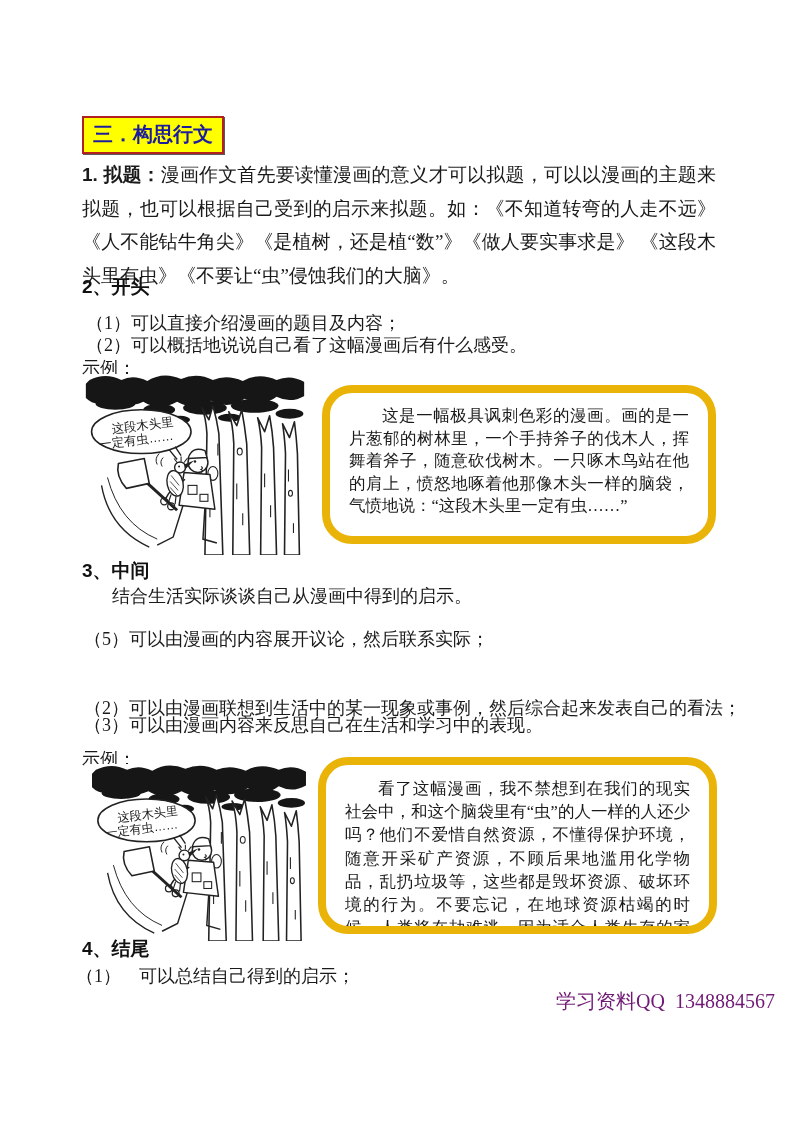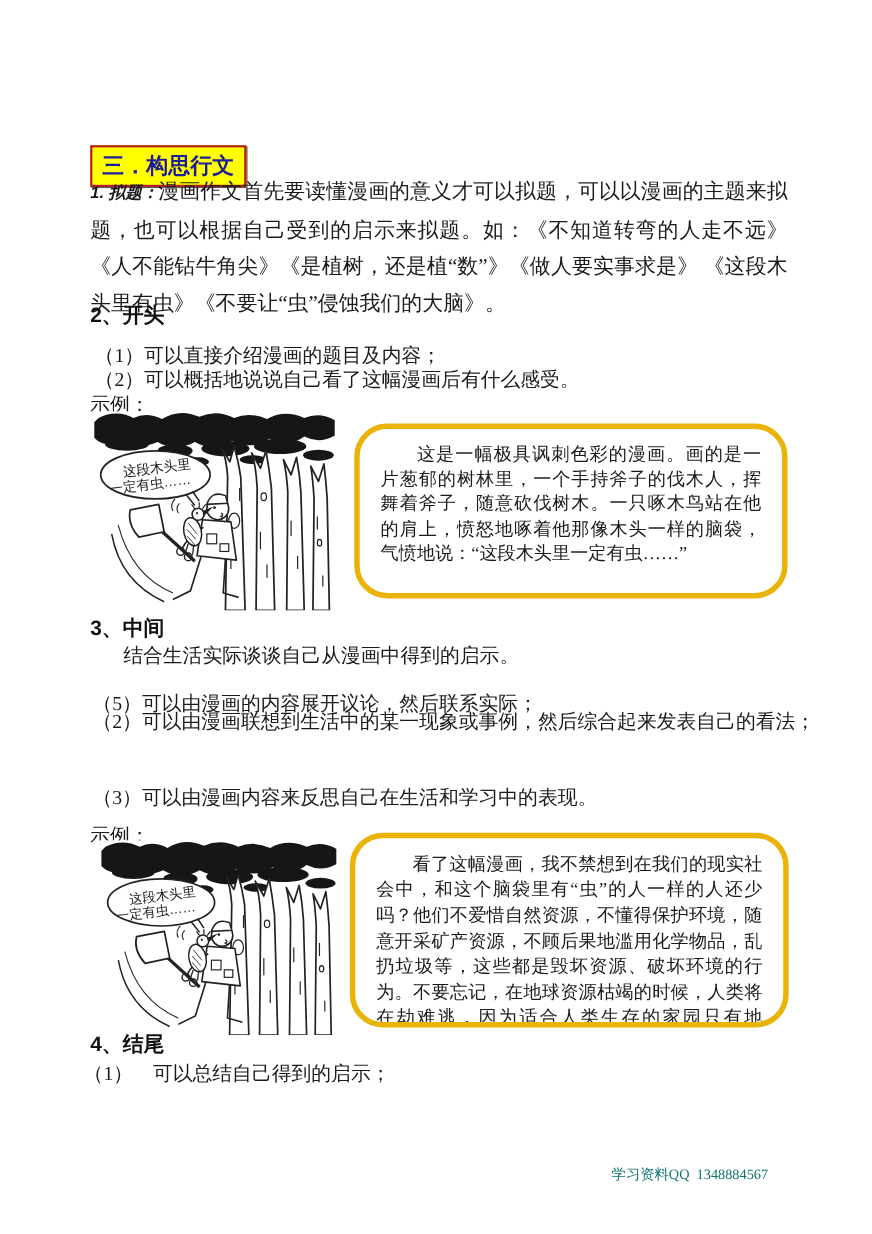--- a/index.html
+++ b/index.html
@@ -1,65 +1,65 @@
 <!DOCTYPE html>
 <html><head>
 <meta charset="utf-8">
 <style>
   html,body{margin:0;padding:0;background:#ffffff;}
   .page{
     position:relative;width:793px;height:1122px;background:#ffffff;
     font-family:"Liberation Serif", serif;color:#1a1a1a;overflow:hidden;
   }
   .badge{
-    position:absolute;left:82px;top:132px;
+    position:absolute;left:82px;top:116px;
     background:#ffff00;border:2px solid #b22020;
     color:#1c1c9e;font-family:"Liberation Sans", sans-serif;
     font-weight:bold;font-size:20px;padding:3px 9px 4px 9px;
     box-shadow:1px 1px 0 #5a5a5a;
   }
   .para1{
     position:absolute;left:82px;top:158px;width:634px;margin:0;
     font-size:19px;line-height:33.5px;text-align:justify;
   }
-  .para1 b{font-family:"Liberation Sans", sans-serif;font-size:15px;font-style:italic;}
+  .para1 b{font-family:"Liberation Sans", sans-serif;font-size:19px;}
   .h{
     position:absolute;left:82px;margin:0;
     font-family:"Liberation Sans", sans-serif;font-weight:bold;
     font-size:19px;color:#111;
   }
   .line{position:absolute;font-size:18px;white-space:nowrap;color:#1a1a1a;}
   .h2pos{top:274px;}
   .s2i1{left:86px;top:311px;}
   .s2i2{left:86px;top:333px;}
   .ex1{left:82px;top:356px;}
   .h3pos{top:558px;}
   .s3intro{left:112px;top:584px;}
   .s3i1{left:84px;top:627px;}
-  .s3i2{left:84px;top:644px;}
+  .s3i2{left:84px;top:696px;}
   .s3i3{left:84px;top:713px;}
   .ex2{left:82px;top:747px;}
   .h4pos{top:936px;text-align:center;}
   .s4i1{left:76px;top:964px;}
   .cartoon{position:absolute;background:#fff;}
   .c1{left:85px;top:374px;width:220px;height:181px;}
   .c2{left:88px;top:764px;width:222px;height:177px;}
   .bubblebox{
-    position:absolute;border:5px solid #eab308;border-radius:30px;
+    position:absolute;border:8px solid #eab308;border-radius:30px;
     background:#fff;box-sizing:border-box;overflow:hidden;
   }
   .bubblebox p{
     margin:0;text-indent:2em;text-align:justify;color:#1a1a1a;
   }
   .box1{left:322px;top:385px;width:394px;height:159px;padding:12px 19px;}
   .box1 p{font-size:16.5px;line-height:22.6px;}
   .box2{left:318px;top:757px;width:399px;height:177px;padding:12px 19px;}
   .box2 p{font-size:16.5px;line-height:23.2px;}
   .footer{
-    position:absolute;left:556px;top:1059px;font-size:13px;color:#0f766e;
+    position:absolute;left:556px;top:988px;font-size:20px;color:#701a75;
     font-family:"Liberation Serif", serif;white-space:pre;
   }
   .defs{position:absolute;width:0;height:0;overflow:hidden;}
 </style>
 </head>
 <body>
 
 <svg class="defs" aria-hidden="true">
   <symbol id="scene" viewBox="0 0 220 182">
     <rect width="220" height="182" fill="#ffffff"></rect>

